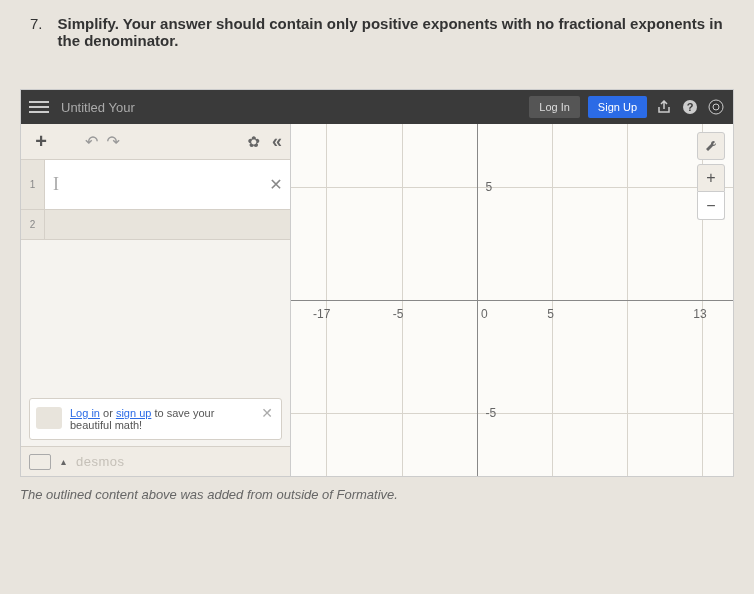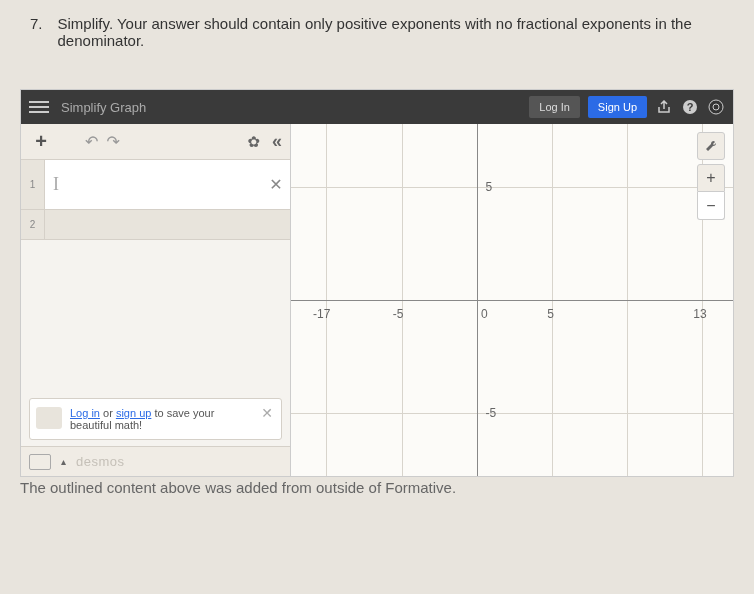--- a/index.html
+++ b/index.html
@@ -1,21 +1,21 @@
 <!DOCTYPE html>
 <html><head>
   <meta charset="utf-8">
   <style>
     * { margin: 0; padding: 0; box-sizing: border-box; }
     body { font-family: Arial, sans-serif; background: #e8e4dd; width: 754px; height: 594px; overflow: hidden; }
     
     .question-area { padding: 15px 30px 10px 30px; }
     .question-row { display: flex; align-items: flex-start; gap: 15px; }
     .q-number { font-size: 15px; color: #333; }
-    .q-text { font-size: 15px; color: #333; font-weight: 400; }
+    .q-text { font-size: 15px; color: #333; font-weight: 700; }
     .formula { font-family: 'Times New Roman', serif; font-size: 18px; font-style: italic; margin-left: 45px; margin-top: 4px; }
     .formula sup { font-size: 11px; }
     
     .desmos-container { margin: 30px 20px 0 20px; border: 1px solid #ccc; background: #fafaf8; }
     
     .top-bar { background: #3a3a3a; height: 34px; display: flex; align-items: center; padding: 0 8px; color: #ddd; }
     .hamburger { width: 20px; display: flex; flex-direction: column; gap: 3px; margin-right: 12px; cursor: pointer; }
     .hamburger span { height: 2px; background: #ccc; display: block; }
     .graph-title { font-size: 13px; color: #aaa; flex: 1; }
     .top-right { display: flex; align-items: center; gap: 8px; }
@@ -61,40 +61,40 @@
     .gridline-v { width: 1px; top: 0; bottom: 0; }
     .gridline-h { height: 1px; left: 0; right: 0; }
     .tick-label { position: absolute; font-size: 12px; color: #666; }
     
     .right-tools { position: absolute; right: 8px; top: 8px; display: flex; flex-direction: column; gap: 0; }
     .tool-btn { width: 28px; height: 28px; background: #fff; border: 1px solid #ccc; display: flex; align-items: center; justify-content: center; font-size: 16px; color: #555; cursor: pointer; }
     .tool-btn:first-child { border-radius: 3px 3px 0 0; background: #f0ece5; margin-bottom: 4px; border-radius: 3px; }
     .zoom-group .tool-btn:first-child { border-radius: 3px 3px 0 0; margin-bottom: 0; }
     .zoom-group .tool-btn:last-child { border-radius: 0 0 3px 3px; border-top: none; }
     
-    .footer-note { font-size: 15px; color: #666; margin: 2px 20px; }
+    .footer-note { font-size: 13px; font-style: italic; color: #666; margin: 10px 20px; }
   </style>
 </head>
 <body>
 
 <div class="question-area">
   <div class="question-row">
     <div class="q-number">7.</div>
     <div class="q-text">Simplify. Your answer should contain only positive exponents with no fractional exponents in the denominator.</div>
   </div>
 </div>
 
 <div class="desmos-container">
   <div class="top-bar">
     <div class="hamburger">
       <span></span>
         <span></span>
         <span></span>
     </div>
-    <div class="graph-title">Simplify Graph</div>
+    <div class="graph-title">Untitled Your</div>
     <div class="top-right">
       <div class="login-btn">Log In</div>
       <div class="signup-btn">Sign Up</div>
       <div class="top-icon">
         <svg width="14" height="14" viewBox="0 0 14 14">
             <path d="M2 7v5h10V7M7 1v8M4 4l3-3 3 3" stroke="#ccc" fill="none" stroke-width="1.5"></path>
           </svg>
       </div>
       <div class="top-icon">
         <svg width="16" height="16" viewBox="0 0 16 16">

